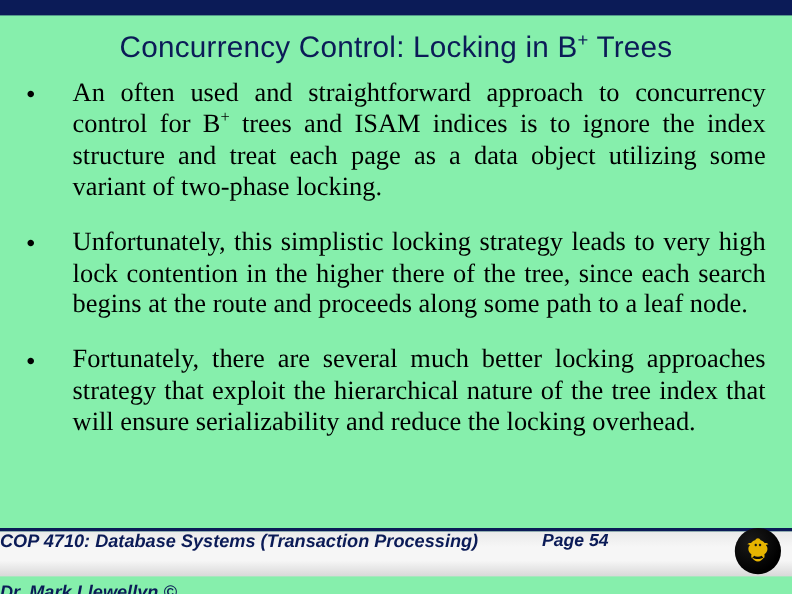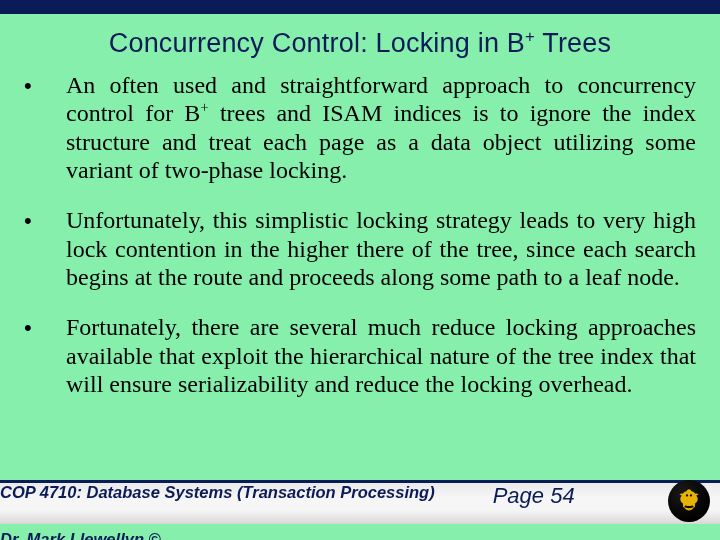--- a/index.html
+++ b/index.html
@@ -55,23 +55,23 @@
     align-items: flex-start;
     padding: 0 0;
   }
   .footer-left {
     font-weight: bold; font-style: italic;
     color: #0b1b57;
     font-size: 16.5px;
   }
   .footer-page {
     margin-left: 58px;
-    font-weight: normal; font-style: italic;
+    font-weight: bold; font-style: italic;
     color: #0b1b57;
-    font-size: 22px;
+    font-size: 16px;
   }
   .author {
     position: absolute;
     left: 0px; bottom: -9px;
     font-weight: bold; font-style: italic;
     color: #0b1b57;
     font-size: 16.5px;
     white-space: nowrap;
     overflow: hidden;
   }
@@ -111,21 +111,21 @@
     <div class="bullet-row">
       <div class="bullet-mark">•</div>
       <div class="bullet-text">
         <span>Unfortunately, this simplistic locking strategy leads to very high lock contention in the higher there of the tree, since each search begins at the route and proceeds along some path to a leaf node.</span><sup></sup><span></span>
       </div>
     </div>
 
     <div class="bullet-row">
       <div class="bullet-mark">•</div>
       <div class="bullet-text">
-        <span>Fortunately, there are several much reduce locking approaches available that exploit the hierarchical nature of the tree index that will ensure serializability and reduce the locking overhead.</span><sup></sup><span></span>
+        <span>Fortunately, there are several much better locking approaches strategy that exploit the hierarchical nature of the tree index that will ensure serializability and reduce the locking overhead.</span><sup></sup><span></span>
       </div>
     </div>
 
   </div>
 
   <div class="footer">
     <span class="footer-left">COP 4710: Database Systems  (Transaction Processing)</span>
     <span class="footer-page">Page 54</span>
     <div class="logo">
       <div class="disc">

